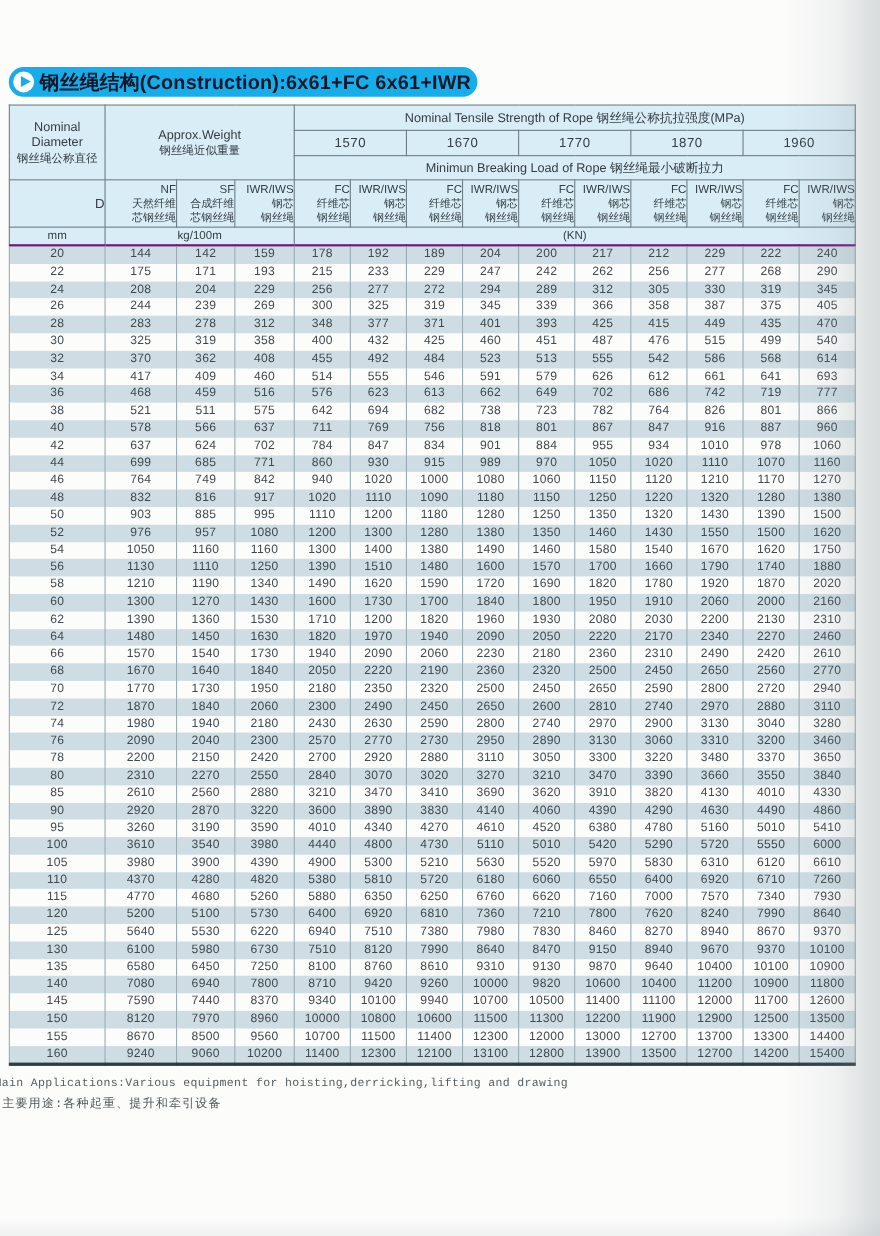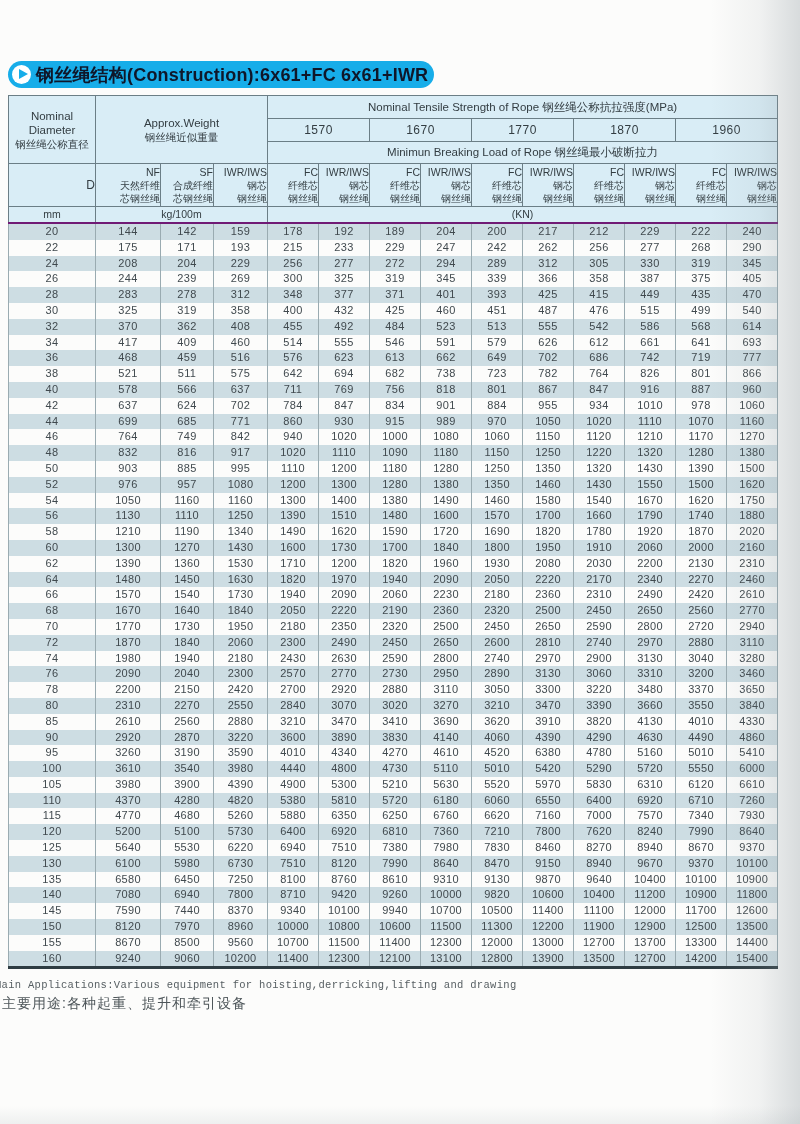--- a/index.html
+++ b/index.html
@@ -61,21 +61,21 @@
   }
   .spec tbody td.gb{border-left:1.5px solid #60737b;}
   .spec tbody tr:nth-child(odd){background:var(--band,#cddde3);}
   .footer-en{
     position:absolute;left:-5px;top:979px;white-space:nowrap;
     font-family:"Liberation Mono", monospace;font-size:10.5px;
     color:#565e62;letter-spacing:0.3px;
   }
   .footer-zh{
     position:absolute;left:2px;top:995px;white-space:nowrap;
-    font-family:Liberation Sans, sans-serif;font-size:14px;
+    font-family:Liberation Mono, monospace;font-size:11px;
     color:#4e565a;letter-spacing:1px;
   }
 </style>
 </head>
 <body style="--accent: #17ade9; --header-bg: #d9edf6; --band: #cddde3;">
 
 <div class="page">
   <div class="edge-right"></div>
   <div class="edge-bottom"></div>
 

